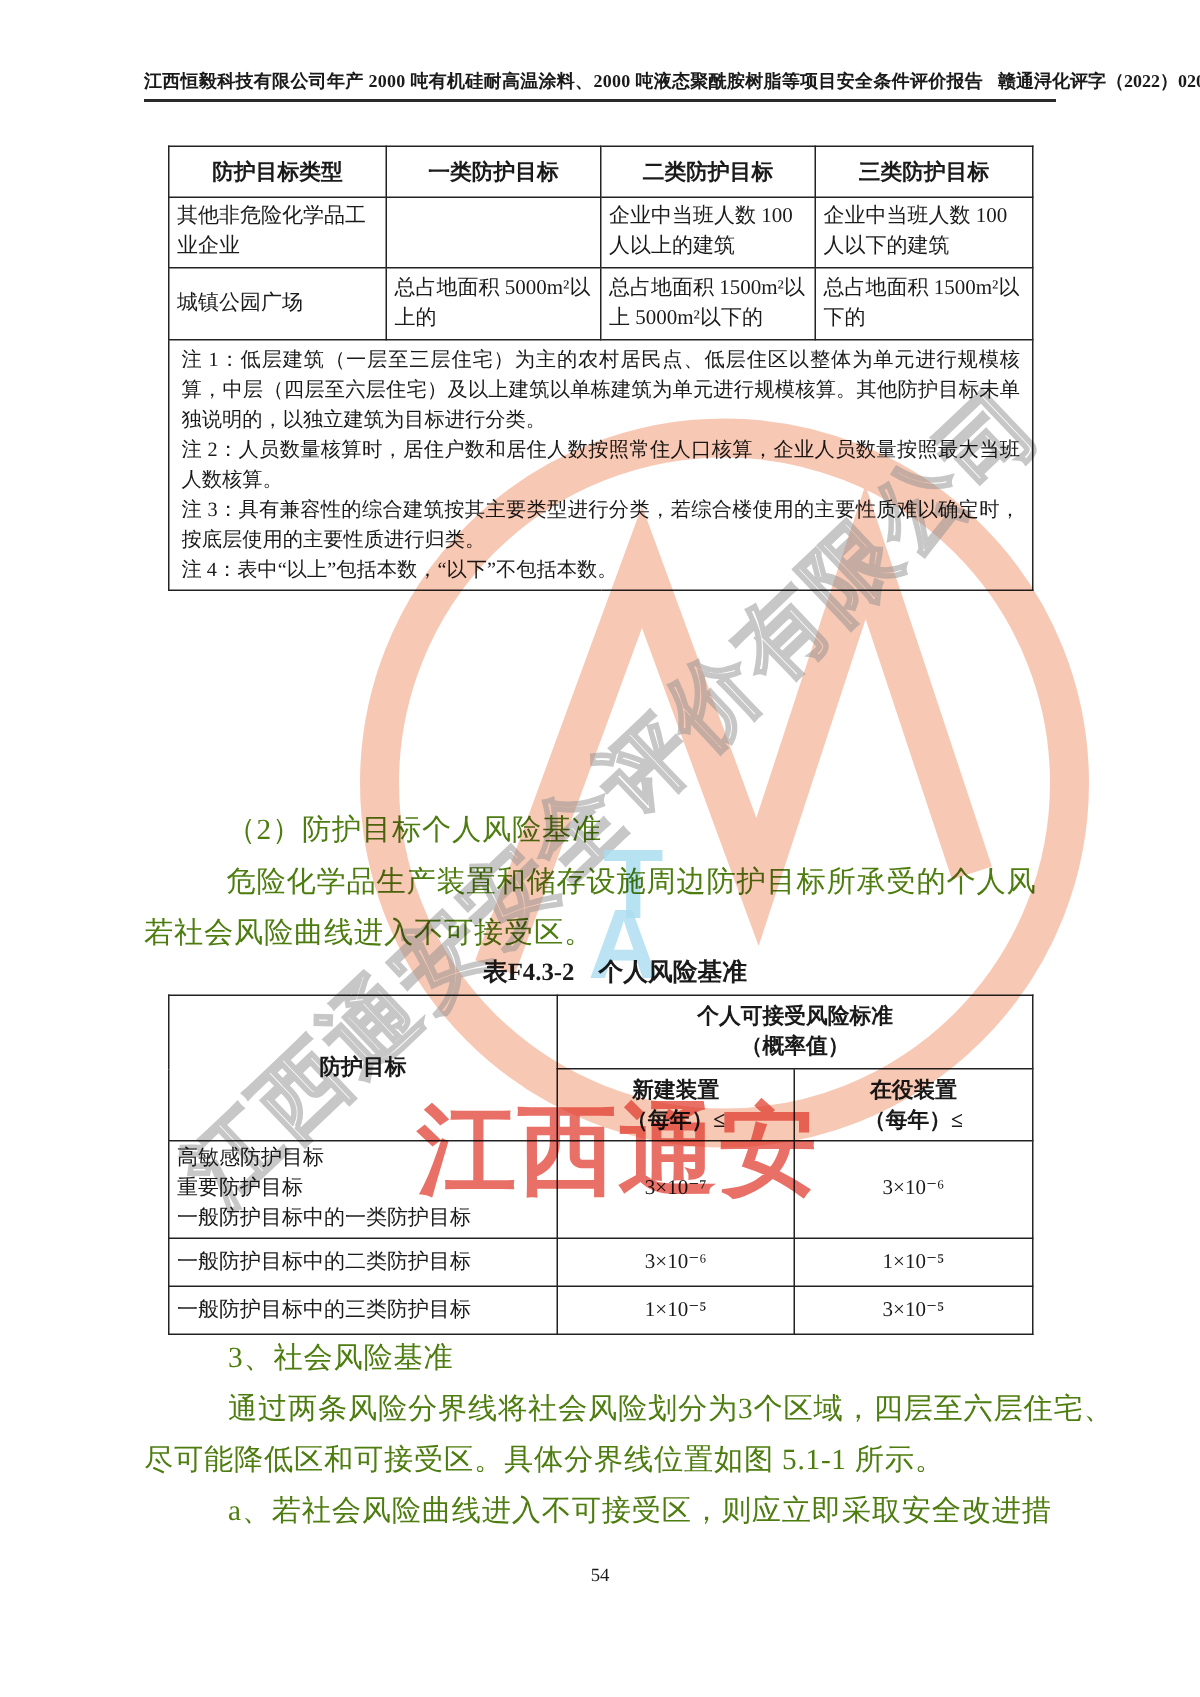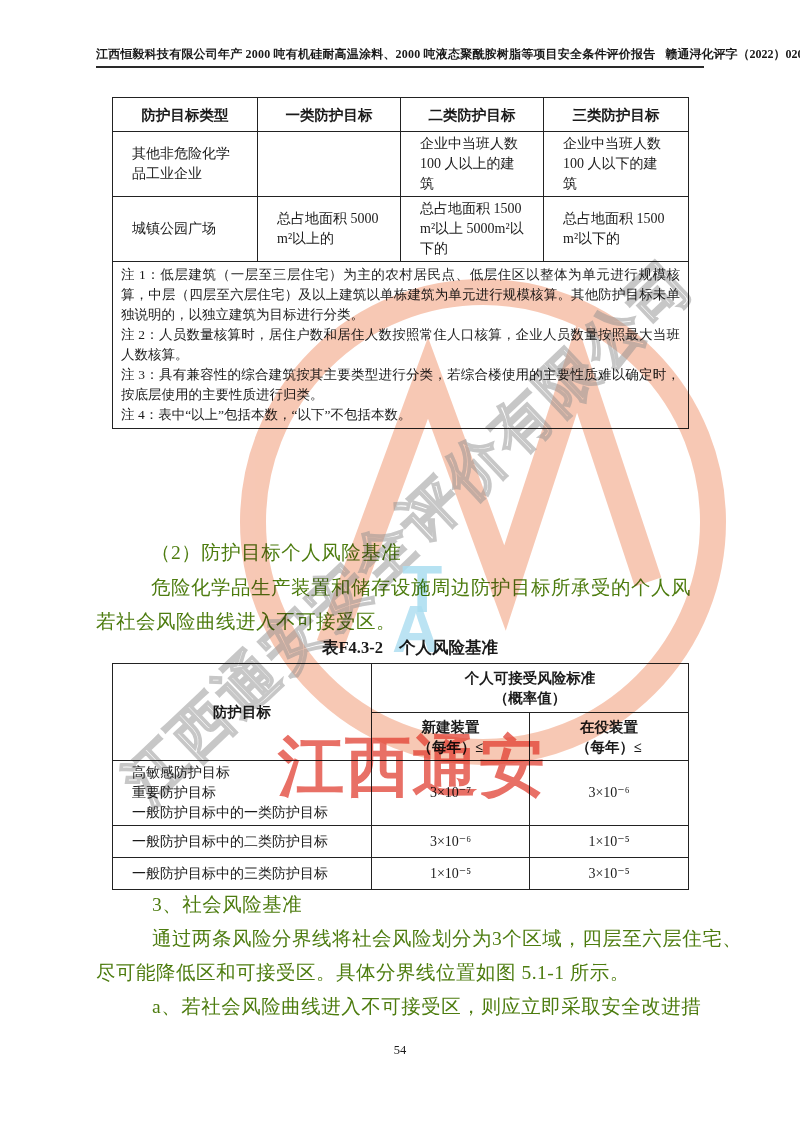--- a/index.html
+++ b/index.html
@@ -12,21 +12,21 @@
     display: flex; justify-content: space-between; align-items: flex-start;
     border-bottom: 2px solid #2a2a2a; padding-bottom: 3px;
     font-size: 12px; font-weight: bold; white-space: nowrap; }
   .doc-header .left { letter-spacing: 0.2px; }
   .doc-header .right { margin-left: 10px; }
 
   
   table { border-collapse: collapse; table-layout: fixed; position: absolute;
     background: transparent; }
   td, th { border: 1.5px solid #222; font-size: 14px; line-height: 20px;
-    padding: 2px 19px; vertical-align: middle; word-break: break-all; }
+    padding: 2px 5px; vertical-align: middle; word-break: break-all; }
   th { font-weight: bold; text-align: center; font-size: 14.5px; }
   .t1 { left: 112px; top: 97px; width: 576px; }
   .t2 { left: 112px; top: 663px; width: 576px; }
   .ml { white-space: pre-line; }
   .cell-left { text-align: left; }
   .cell-center { text-align: center; }
   .notes-cell { vertical-align: top; padding: 3px 8px; }
   .note-line { font-size: 13.5px; line-height: 20px; text-align: justify; }
 
   

